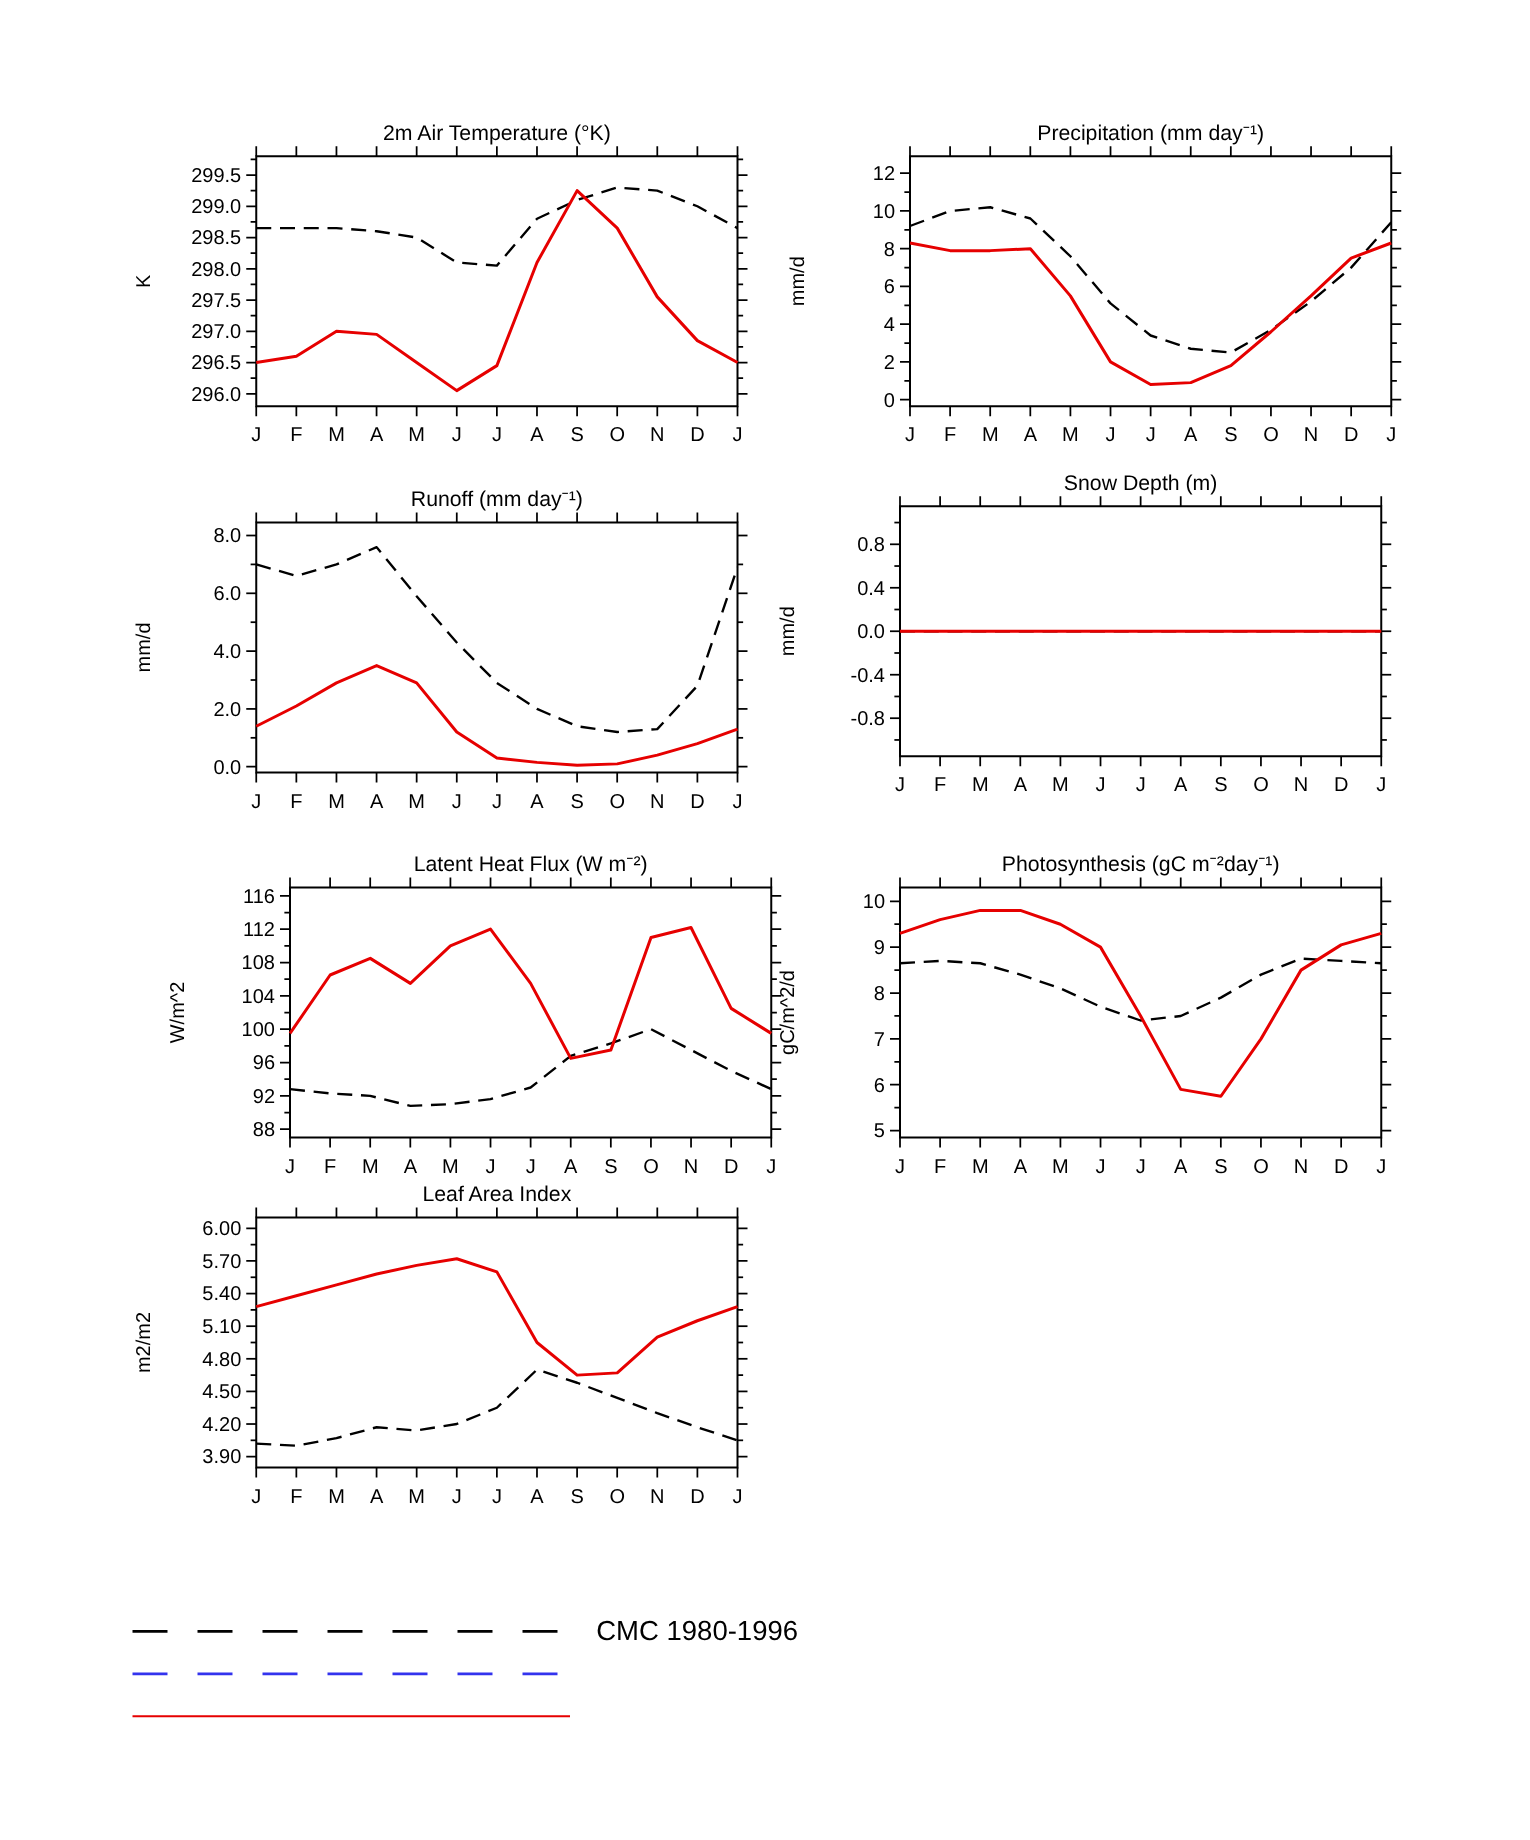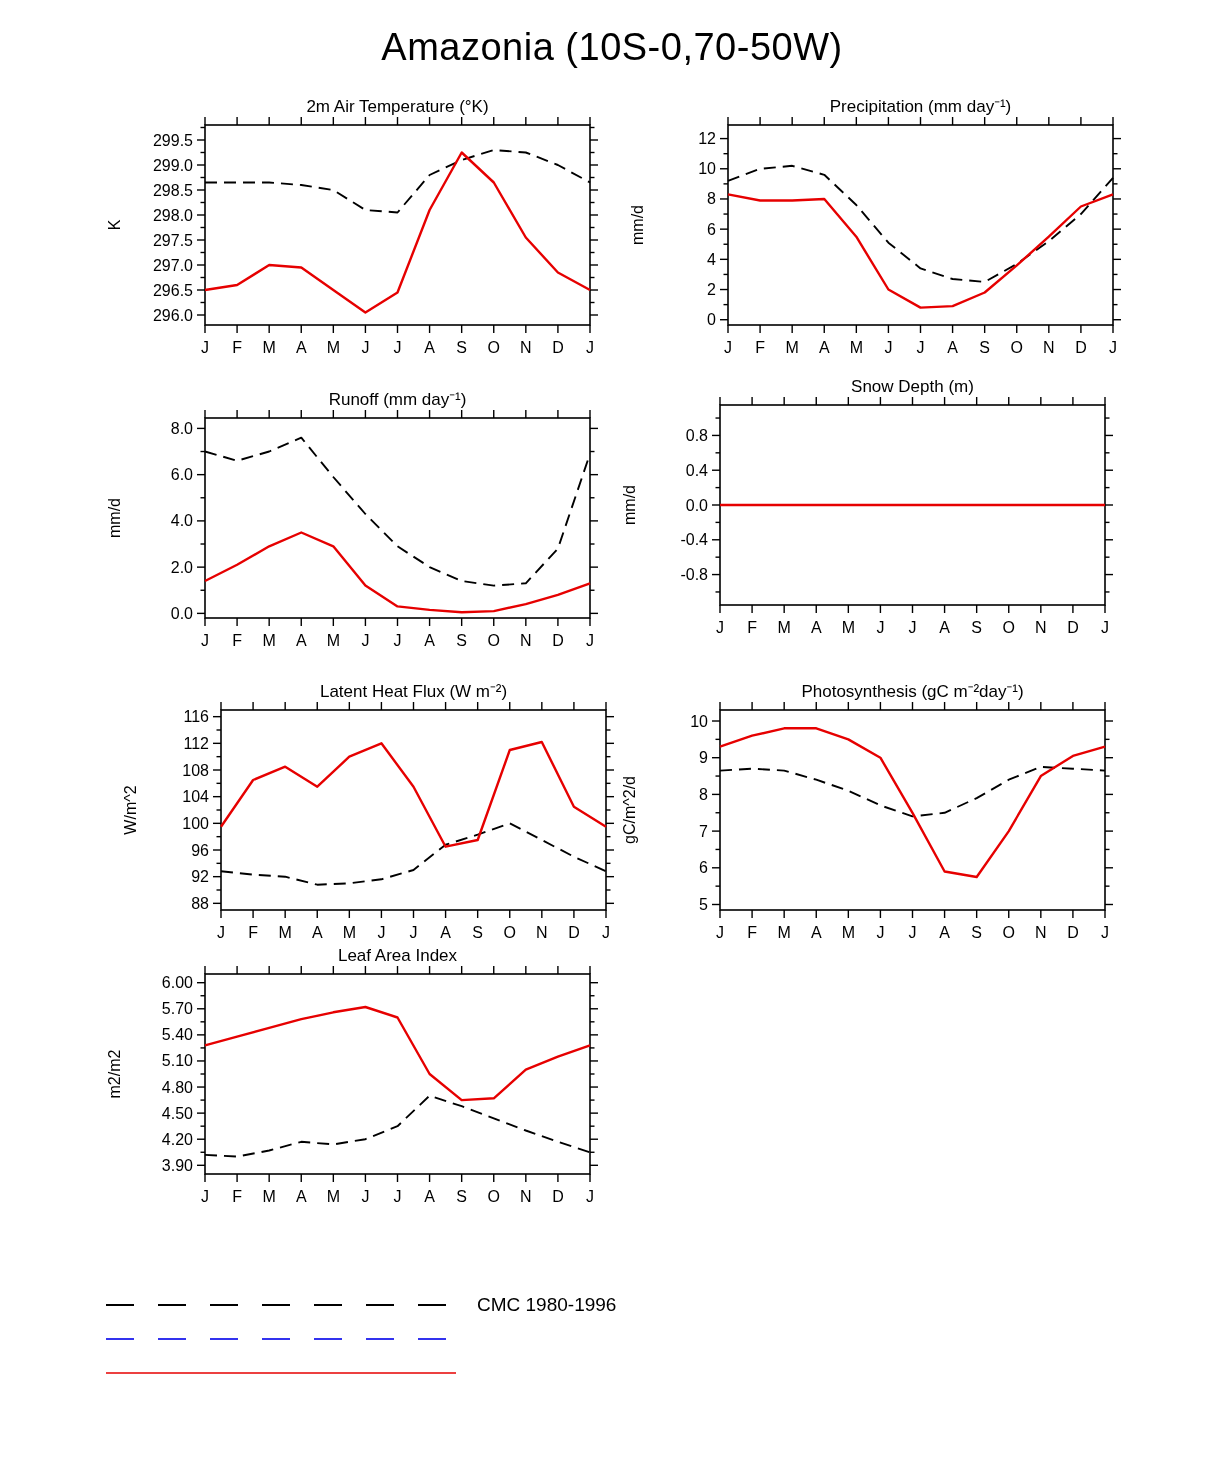--- a/index.html
+++ b/index.html
@@ -5,27 +5,26 @@
   html,body{margin:0;padding:0;background:#ffffff;}
   .page{position:relative;width:1224px;height:1472px;background:#ffffff;
         font-family:"Liberation Sans",sans-serif;overflow:hidden;color:#000;}
   .main-title{position:absolute;top:26px;left:0;width:100%;text-align:center;
         font-size:38px;letter-spacing:0.5px;}
   .chart{position:absolute;width:612px;height:285px;margin-top:10px;}
   svg text{font-family:"Liberation Sans",sans-serif;}
   .legend{position:absolute;left:105px;top:1288px;width:1119px;}
   .legend-row{display:flex;align-items:center;height:34px;white-space:nowrap;}
   .legend-sample{flex:0 0 auto;}
-  .legend-label{font-size:19px;margin-left:20px;}
+  .legend-label{font-size:22px;margin-left:20px;}
 </style>
 </head>
 <body>
 
 <div class="page">
-  <div class="main-title">Amazonia (10S-0,70-50W)</div>
 
   <div class="chart" style="left: 0px; top: 83px;"><svg width="612" height="285">
         <text x="397.5" y="19" text-anchor="middle" font-size="17">2m Air Temperature (°K)</text>
         <text x="120" y="132" text-anchor="middle" font-size="16" transform="rotate(-90 120 132)">K</text>
         <rect x="205" y="32" width="385" height="200" fill="none" stroke="#000" stroke-width="1.6"></rect>
         <g stroke="#000" stroke-width="1.4">
           <line x1="205" y1="232" x2="205" y2="240"></line>
           <line x1="205" y1="32" x2="205" y2="24"></line>
           <line x1="237.08333333333334" y1="232" x2="237.08333333333334" y2="240"></line>
           <line x1="237.08333333333334" y1="32" x2="237.08333333333334" y2="24"></line>
@@ -328,21 +327,21 @@
         <text x="460.9166666666667" y="260" text-anchor="middle" font-size="16">D</text>
         <text x="493" y="260" text-anchor="middle" font-size="16">J</text>
         <text x="96" y="207.06521739130437" text-anchor="end" font-size="16">-0.8</text>
         <text x="96" y="172.2826086956522" text-anchor="end" font-size="16">-0.4</text>
         <text x="96" y="137.5" text-anchor="end" font-size="16">0.0</text>
         <text x="96" y="102.71739130434784" text-anchor="end" font-size="16">0.4</text>
         <text x="96" y="67.93478260869563" text-anchor="end" font-size="16">0.8</text>
         <path d="M108.0 132.0 L140.1 132.0 L172.2 132.0 L204.3 132.0 L236.3 132.0 L268.4 132.0 L300.5 132.0 L332.6 132.0 L364.7 132.0 L396.8 132.0 L428.8 132.0 L460.9 132.0 L493.0 132.0" fill="none" stroke="#000000" stroke-width="1.9" stroke-linejoin="round" stroke-dasharray="12 7"></path>
         <path d="M108.0 132.0 L140.1 132.0 L172.2 132.0 L204.3 132.0 L236.3 132.0 L268.4 132.0 L300.5 132.0 L332.6 132.0 L364.7 132.0 L396.8 132.0 L428.8 132.0 L460.9 132.0 L493.0 132.0" fill="none" stroke="#e60000" stroke-width="2.4" stroke-linejoin="round"></path>
       </svg></div>
-  <div class="chart" style="left: 16px; top: 668px;"><svg width="612" height="285">
+  <div class="chart" style="left: 0px; top: 668px; padding-left: 27px;"><svg width="612" height="285">
         <text x="397.5" y="19" text-anchor="middle" font-size="17">Latent Heat Flux (W m⁻²)</text>
         <text x="120" y="132" text-anchor="middle" font-size="16" transform="rotate(-90 120 132)">W/m^2</text>
         <rect x="205" y="32" width="385" height="200" fill="none" stroke="#000" stroke-width="1.6"></rect>
         <g stroke="#000" stroke-width="1.4">
           <line x1="205" y1="232" x2="205" y2="240"></line>
           <line x1="205" y1="32" x2="205" y2="24"></line>
           <line x1="237.08333333333334" y1="232" x2="237.08333333333334" y2="240"></line>
           <line x1="237.08333333333334" y1="32" x2="237.08333333333334" y2="24"></line>
           <line x1="269.1666666666667" y1="232" x2="269.1666666666667" y2="240"></line>
           <line x1="269.1666666666667" y1="32" x2="269.1666666666667" y2="24"></line>

